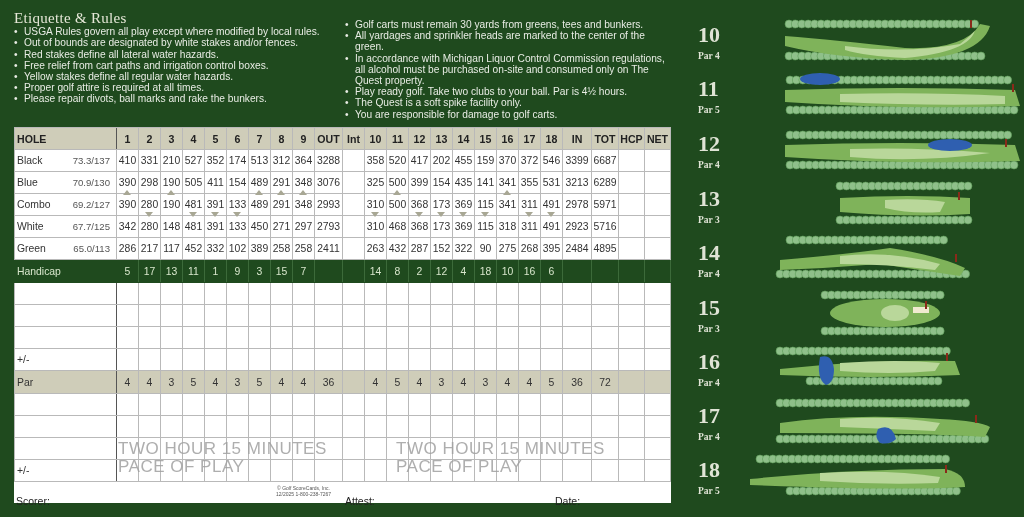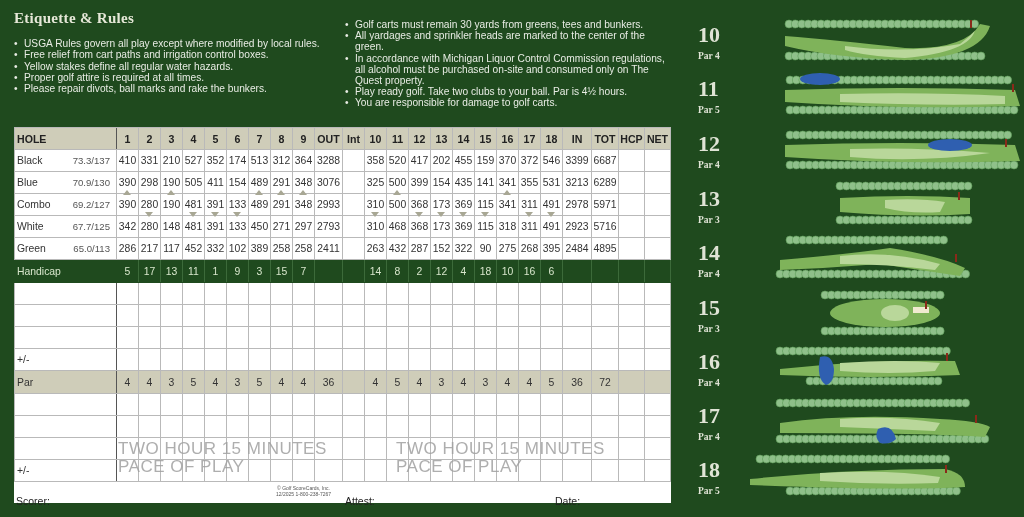--- a/index.html
+++ b/index.html
@@ -2,21 +2,21 @@
 <html><head>
 <meta charset="utf-8">
 <style>
   * { box-sizing: border-box; margin: 0; padding: 0; }
   html, body { width: 1024px; height: 517px; overflow: hidden; background: #1f4a1e; }
   body { position: relative; font-family: "Liberation Sans", sans-serif; color: #fff; }
 
   .rules { position: absolute; top: 13px; font-size: 10.2px; line-height: 11.2px; color: #e8ece4; }
   .rules.left { left: 14px; width: 330px; }
   .rules.right { left: 345px; top: 19px; width: 325px; }
-  .rules h1 { font-family: "Liberation Serif", serif; font-weight: bold; font-size: 15px; color: #e6e8d8; margin-bottom: 14px; letter-spacing: 0.3px; }
+  .rules h1 { font-family: "Liberation Serif", serif; font-weight: normal; font-size: 15px; color: #e6e8d8; margin-bottom: 2px; letter-spacing: 0.3px; }
   .rules ul { list-style: none; }
   .rules li { position: relative; padding-left: 10px; }
   .rules li::before { content: "\2022"; position: absolute; left: 0; top: 0; }
 
   .card { position: absolute; left: 14px; top: 127px; width: 657px; height: 376px; background: #fff; }
   table.score { border-collapse: collapse; table-layout: fixed; width: 657px; font-size: 10.4px; color: #333; }
   table.score td { border: 1px solid #b9b9b9; height: 22px; text-align: center; padding: 0; white-space: nowrap; overflow: hidden; }
   table.score td.name { text-align: left; padding-left: 2px; border-right: none; }
   table.score td.rating { text-align: right; padding-right: 6px; border-left: none; font-size: 9.6px; color: #555; }
   tr.hdr td { background: #cfcdb9; font-weight: bold; color: #222; font-size: 10.6px; }
@@ -40,33 +40,36 @@
   .hole .par { position: absolute; left: 18px; top: 29px; font-family: "Liberation Serif", serif; font-weight: bold; font-size: 9.5px; color: #e0e4d6; }
   .hole svg { position: absolute; left: 80px; top: 0; }
 </style>
 </head>
 <body>
 
 <div class="rules left">
   <h1>Etiquette &amp; Rules</h1>
   <ul id="rules-left-list">
       <li>USGA Rules govern all play except where modified by local rules.</li>
+      <li>Out of bounds are designated by white stakes and/or fences.</li>
+      <li>Red stakes define all lateral water hazards.</li>
       <li>Free relief from cart paths and irrigation control boxes.</li>
       <li>Yellow stakes define all regular water hazards.</li>
       <li>Proper golf attire is required at all times.</li>
       <li>Please repair divots, ball marks and rake the bunkers.</li>
     </ul>
 </div>
 
 <div class="rules right">
   <ul id="rules-right-list">
       <li>Golf carts must remain 30 yards from greens, tees and bunkers.</li>
       <li>All yardages and sprinkler heads are marked to the center of the green.</li>
       <li>In accordance with Michigan Liquor Control Commission regulations, all alcohol must be purchased on-site and consumed only on The Quest property.</li>
       <li>Play ready golf. Take two clubs to your ball. Par is 4½ hours.</li>
+      <li>The Quest is a soft spike facility only.</li>
       <li>You are responsible for damage to golf carts.</li>
     </ul>
 </div>
 
 <div class="card">
   <table class="score" id="score-table">
     <colgroup>
       <col style="width:52px">
         <col style="width:50px">
       <col style="width:22px">

